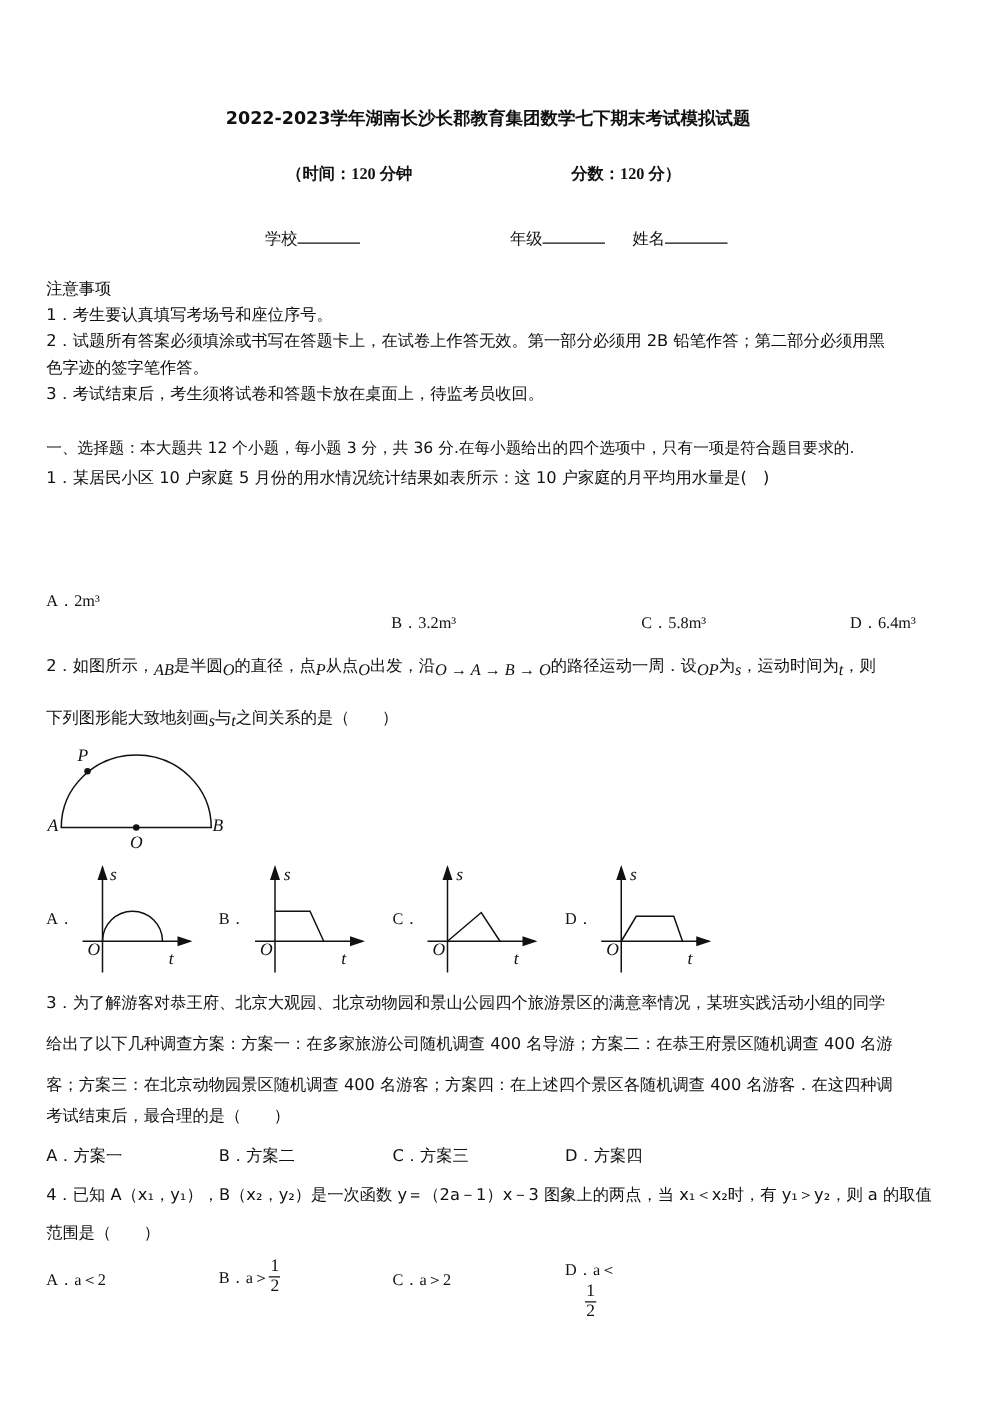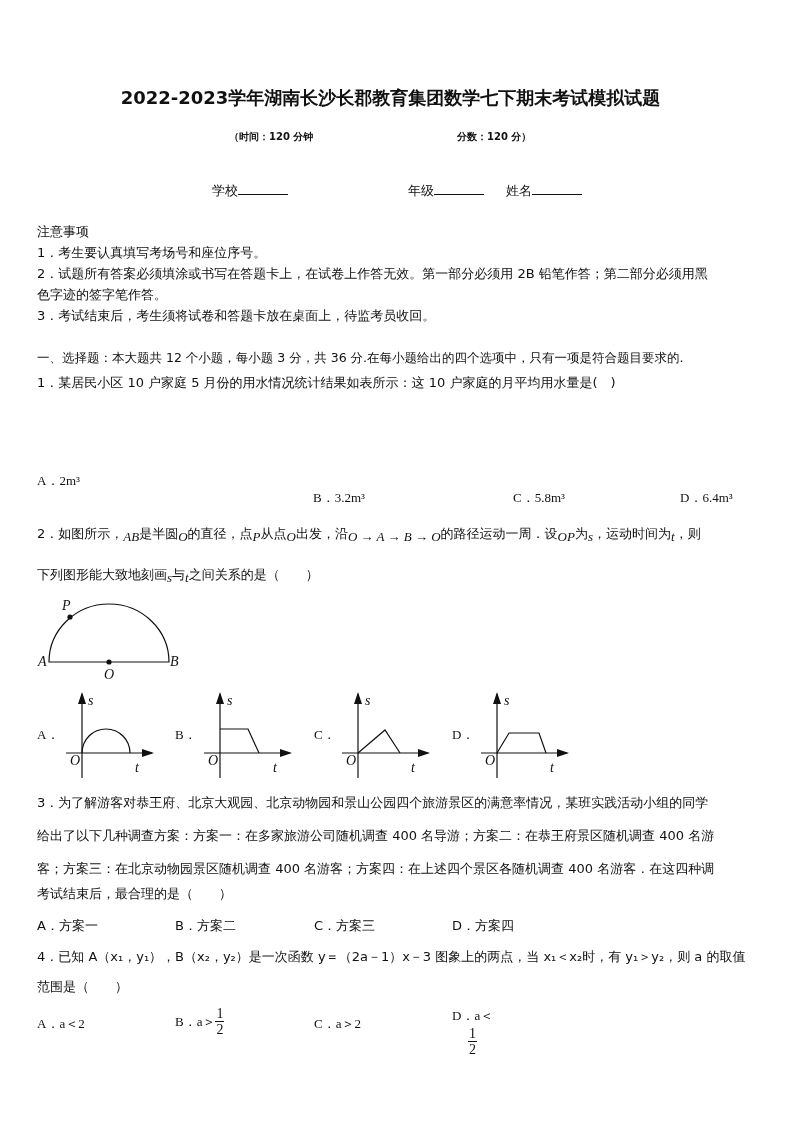--- a/index.html
+++ b/index.html
@@ -1,19 +1,19 @@
 <!DOCTYPE html>
 <html><head>
 <meta charset="utf-8">
 <style>
   html, body { margin:0; padding:0; background:#ffffff; }
   body { width:794px; height:1123px; position:relative; overflow:hidden; color:#111; font-family:"DejaVu Sans", sans-serif; }
   .abs { position:absolute; }
-  .title { left:0; width:781px; top:86px; text-align:center; font-size:18px; font-weight:bold; letter-spacing:0px; color:#111; }
-  .subtitle { top:130px; font-size:10px; font-weight:bold; }
+  .title { left:0; width:781px; top:86px; text-align:center; font-size:14px; font-weight:bold; letter-spacing:0px; color:#111; }
+  .subtitle { top:130px; font-size:13px; font-weight:bold;font-family:Liberation Serif, serif; }
   .info { top:182px; font-size:13px; }
   .info .blank { display:inline-block; width:50px; border-bottom:1px solid #111; height:12px; vertical-align:baseline; }
   .txt { font-size:13px; line-height:20px; white-space:nowrap; }
   .bold { font-weight:normal; }
   .serif { font-family:"Liberation Serif", serif; }
   .it { font-style:italic; font-family:"Liberation Serif", serif; font-size:14px; }
   .sub-small { font-size:9px; vertical-align:-3px; }
   table.wt { position:absolute; left:29px; top:398px; width:734px; border-collapse:collapse; font-size:13px; }
   table.wt td { border:1.2px solid #222; height:41px; padding:0 0 0 8px; vertical-align:middle; }
   table.wt td.head { width:320px; }

